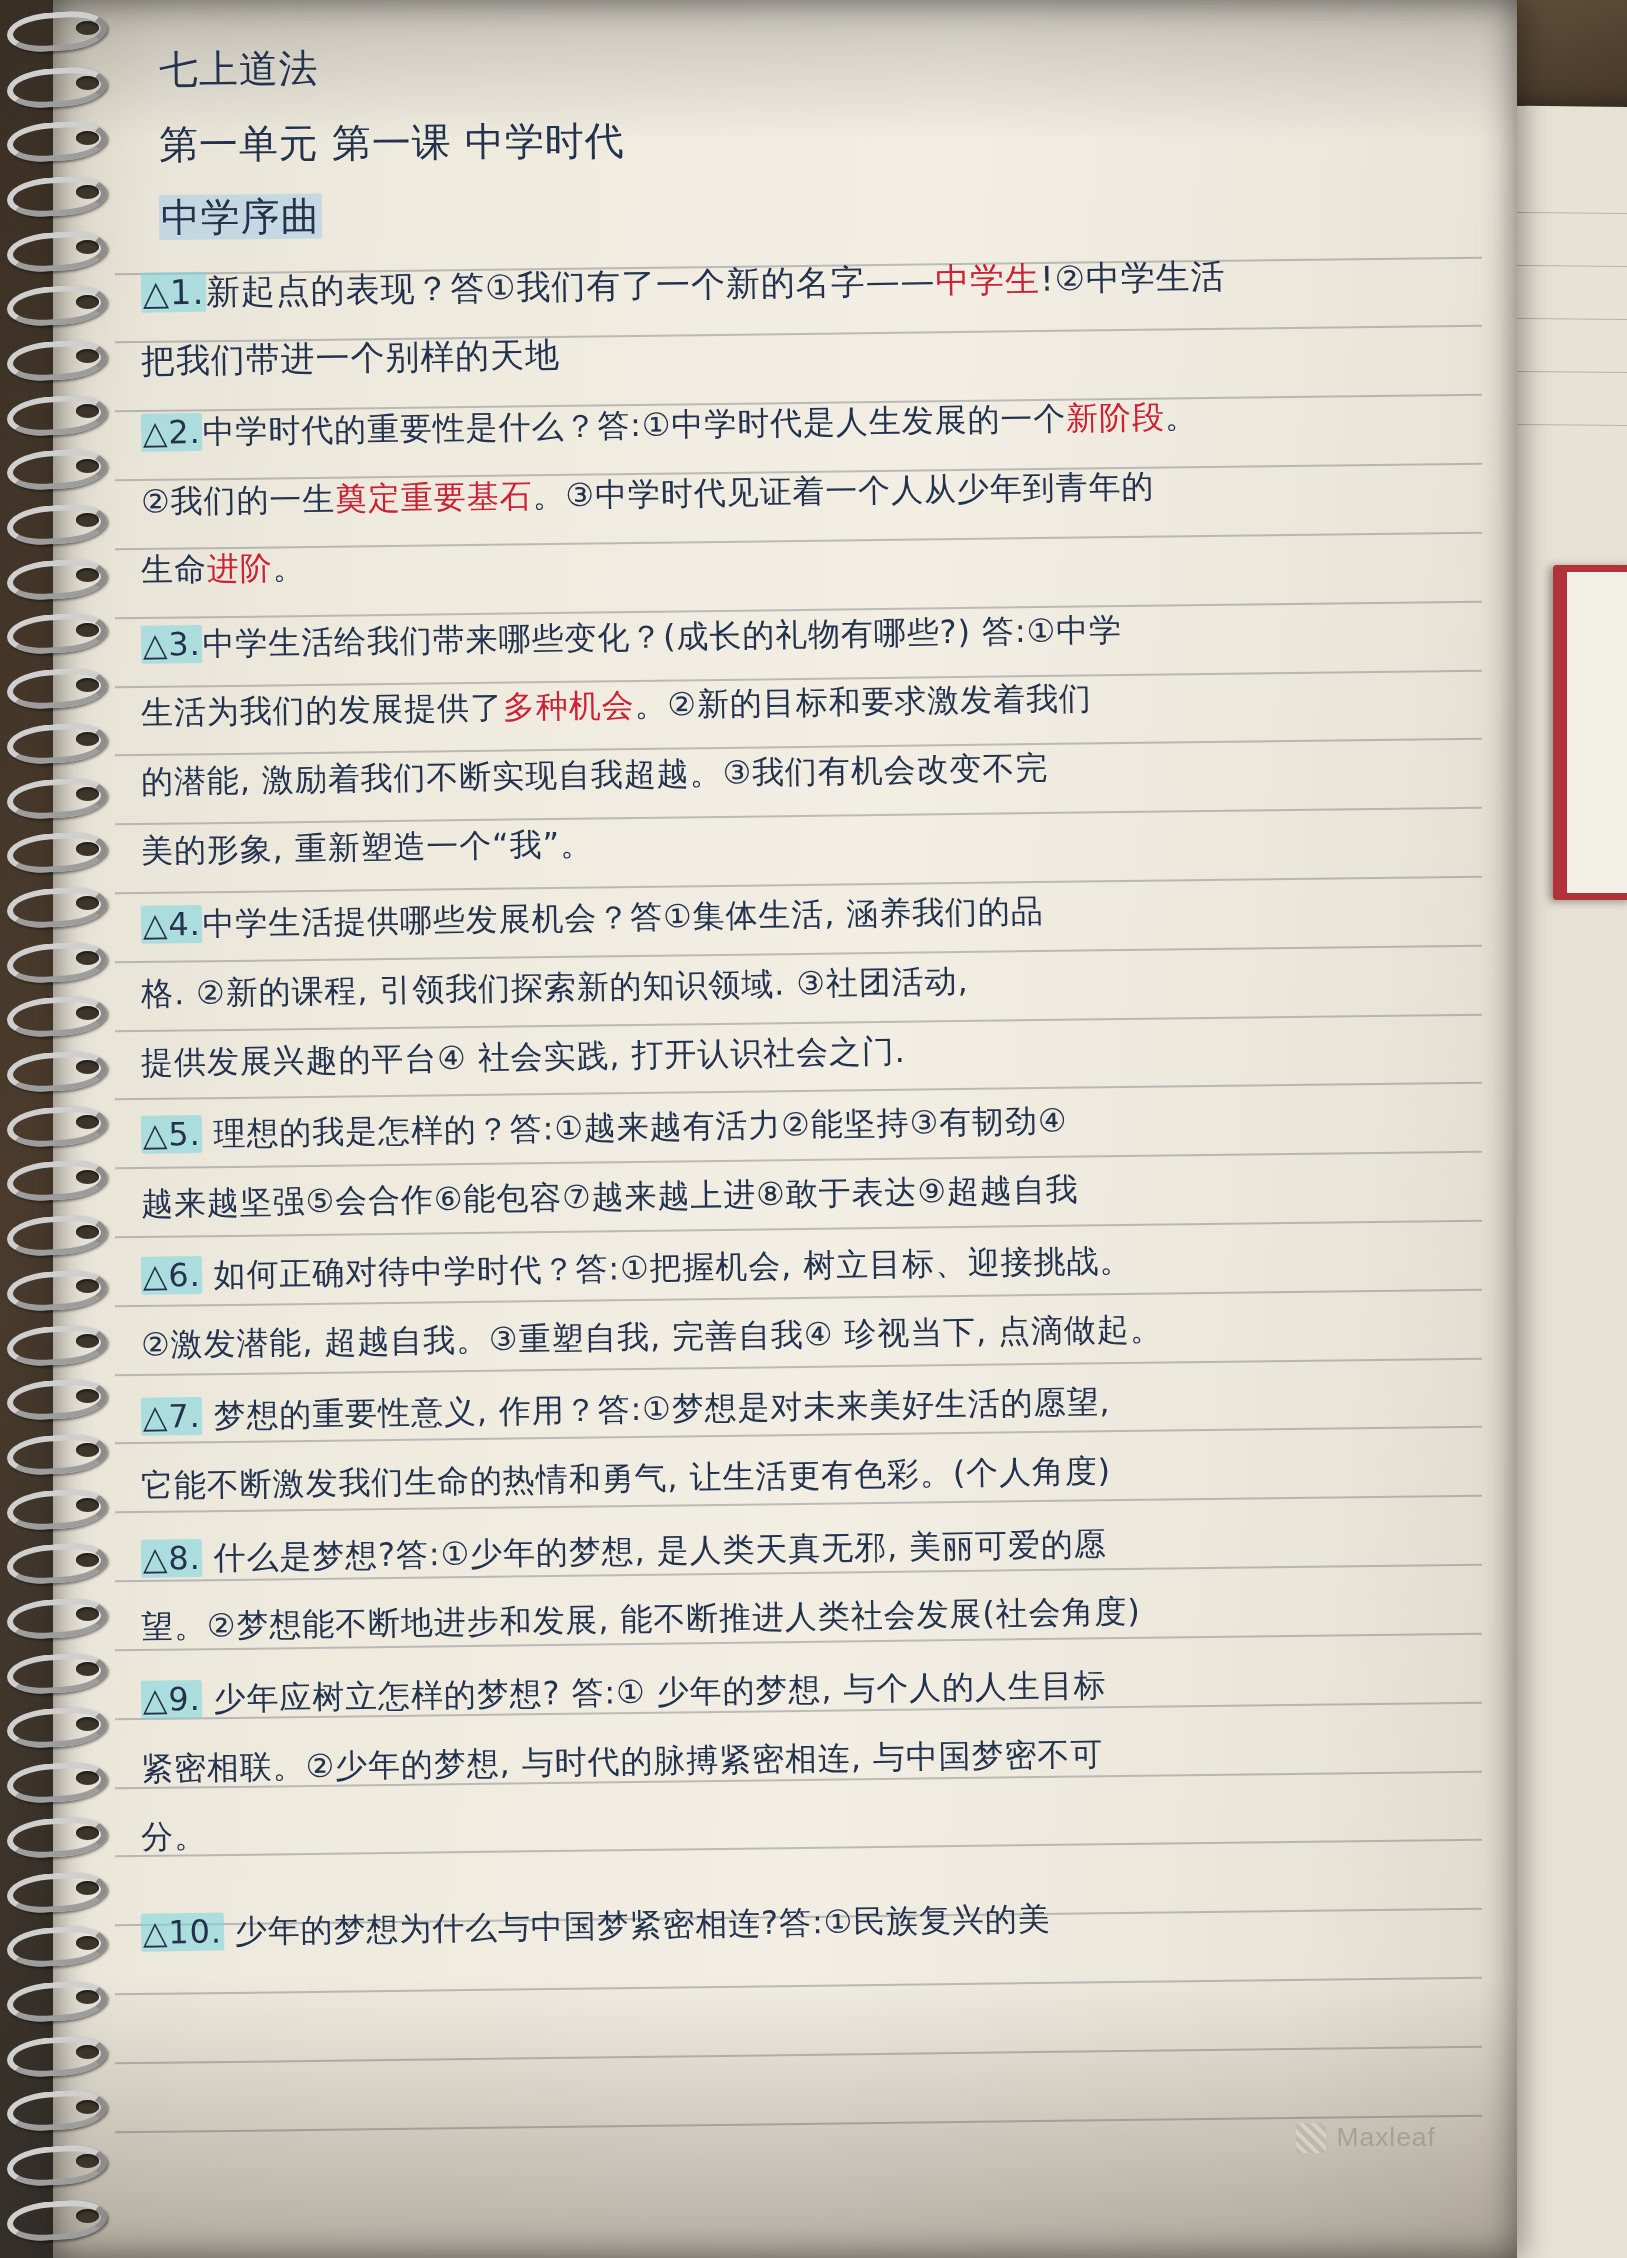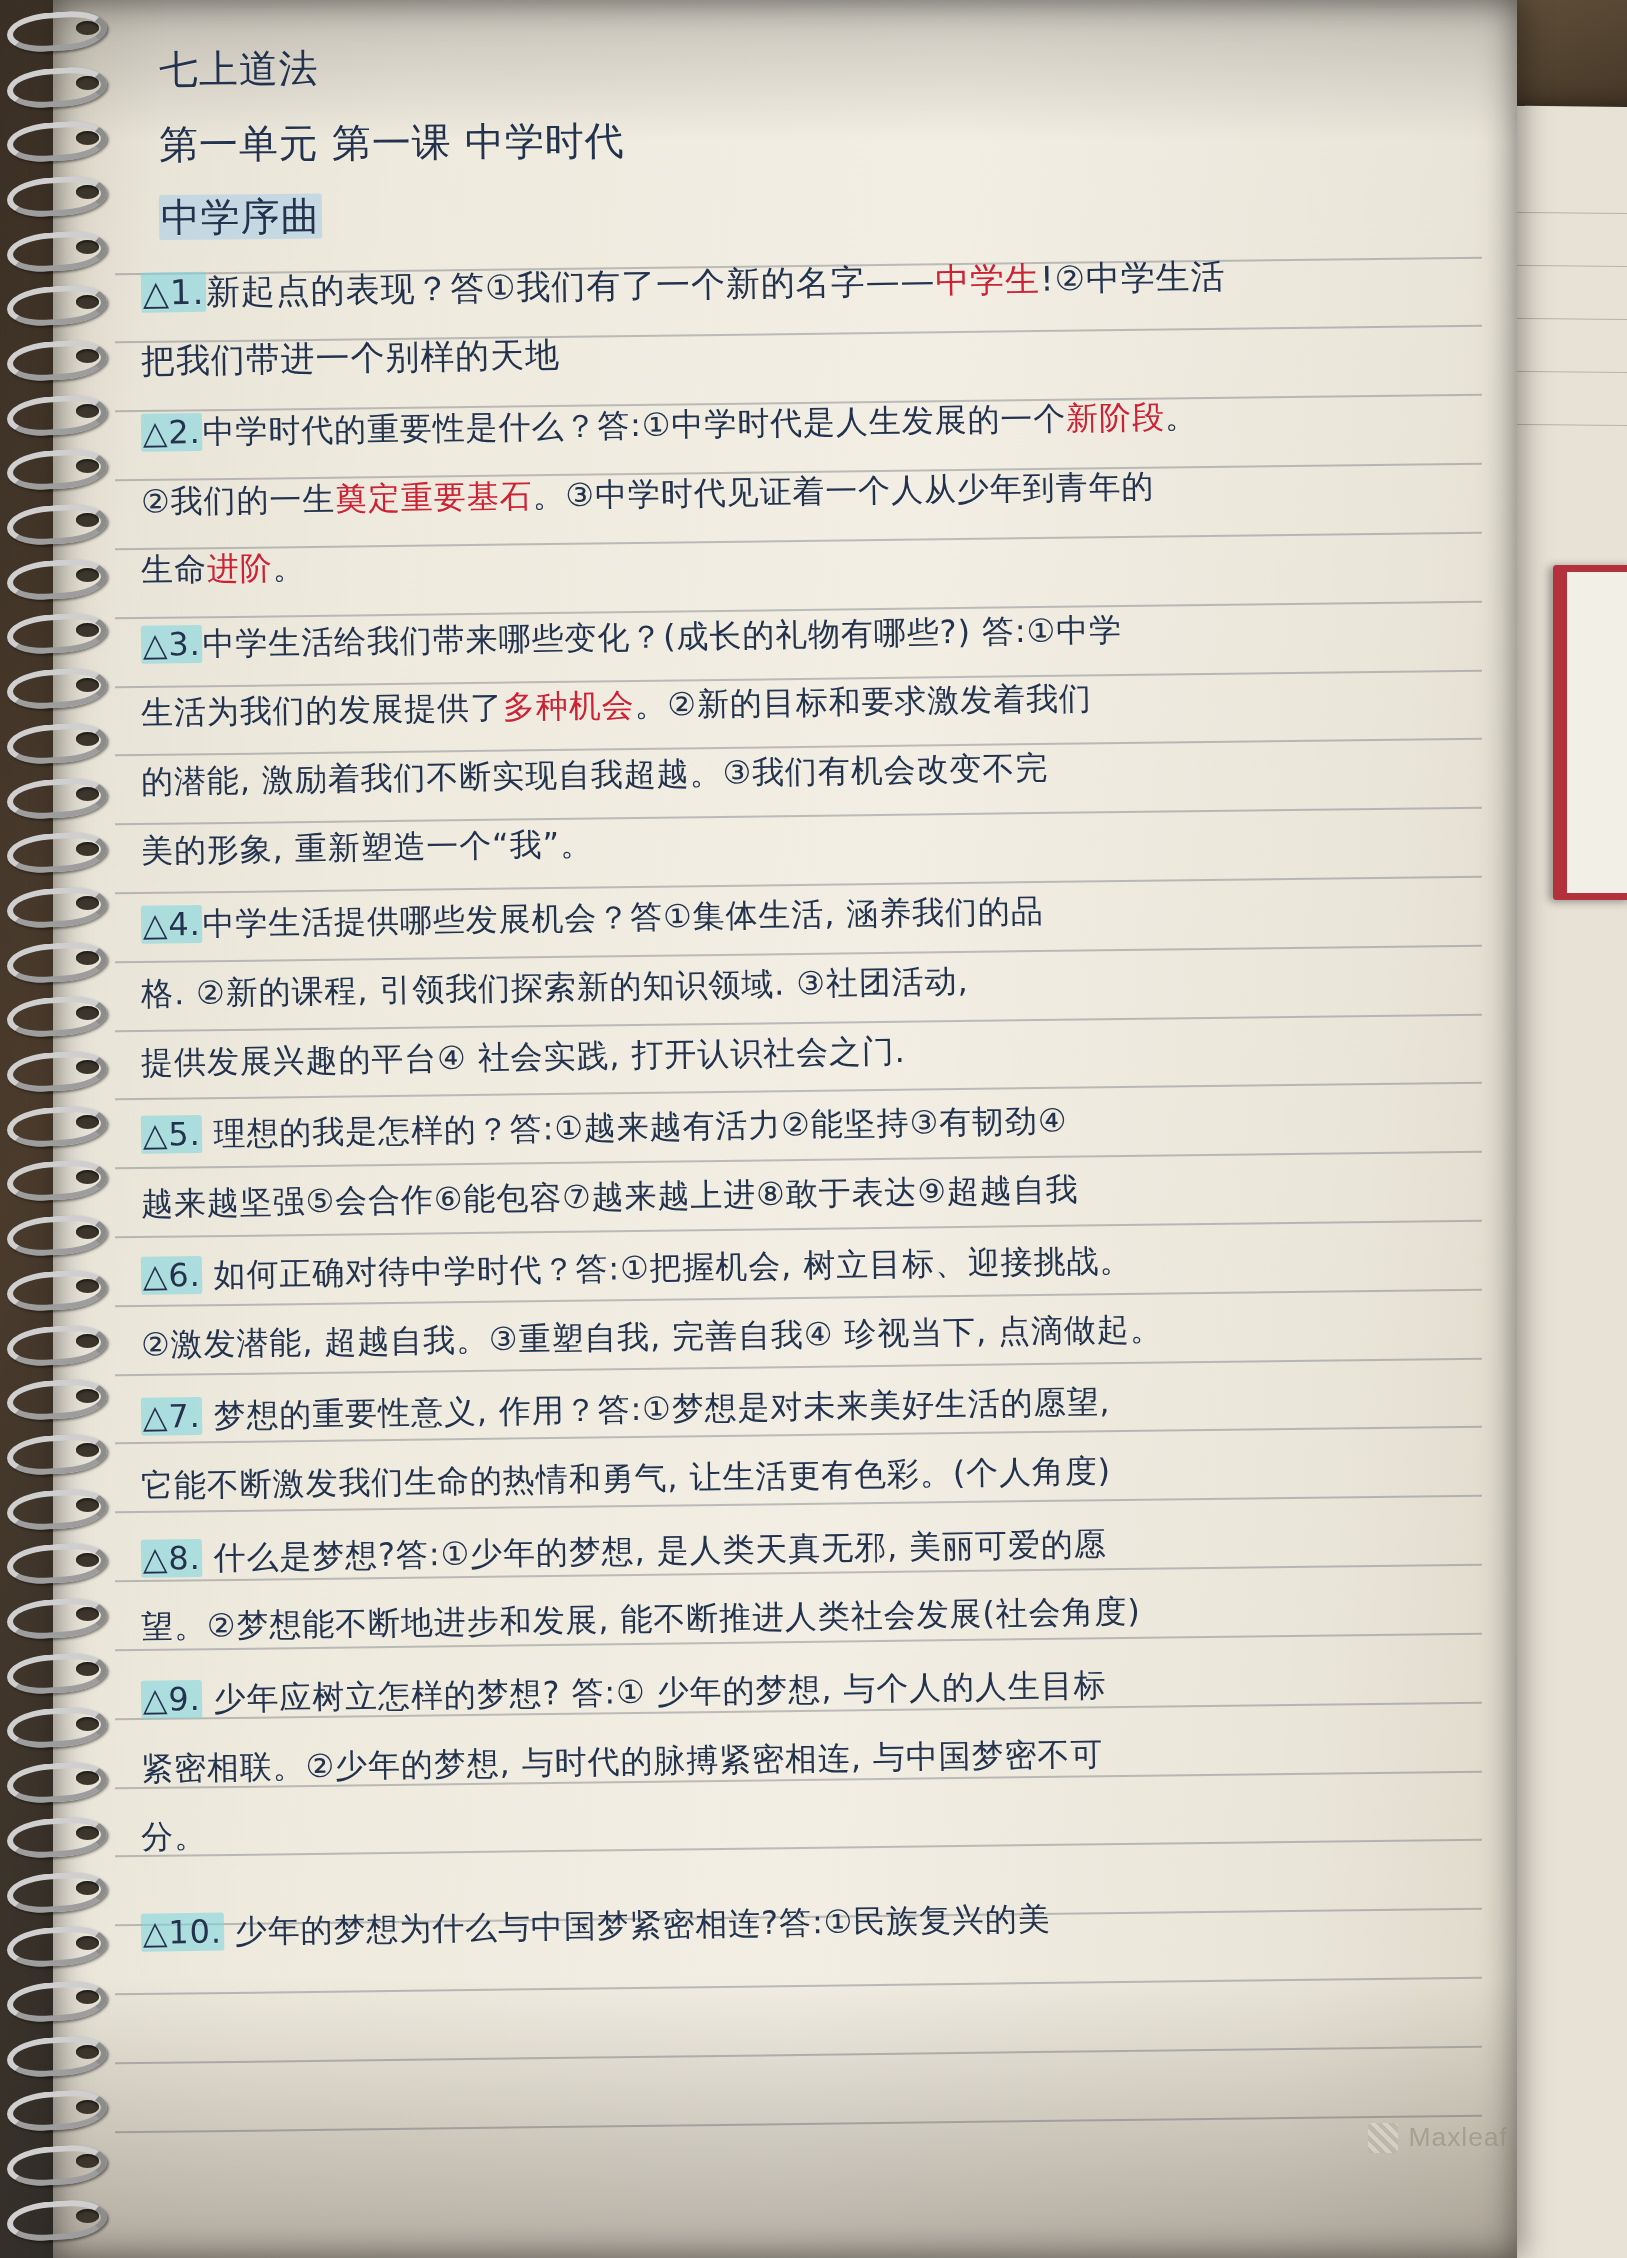--- a/index.html
+++ b/index.html
@@ -174,21 +174,21 @@
   }
   .hand.sm { font-size: 32px; }
 
   
   .r1 { transform: rotate(-0.5deg); }
   .r2 { transform: rotate(-0.9deg); }
 
   
   .watermark {
     position: absolute;
-    left: 1315px;
+    left: 1243px;
     top: 2122px;
     display: flex;
     align-items: center;
     gap: 10.6px;
     opacity: .55;
   }
   .watermark .leafbox {
     width: 30px; height: 30px;
     background:
       repeating-linear-gradient(45deg, #b8b3a6 0 4.4px, #e3dfd4 4.4px 8.8px);

